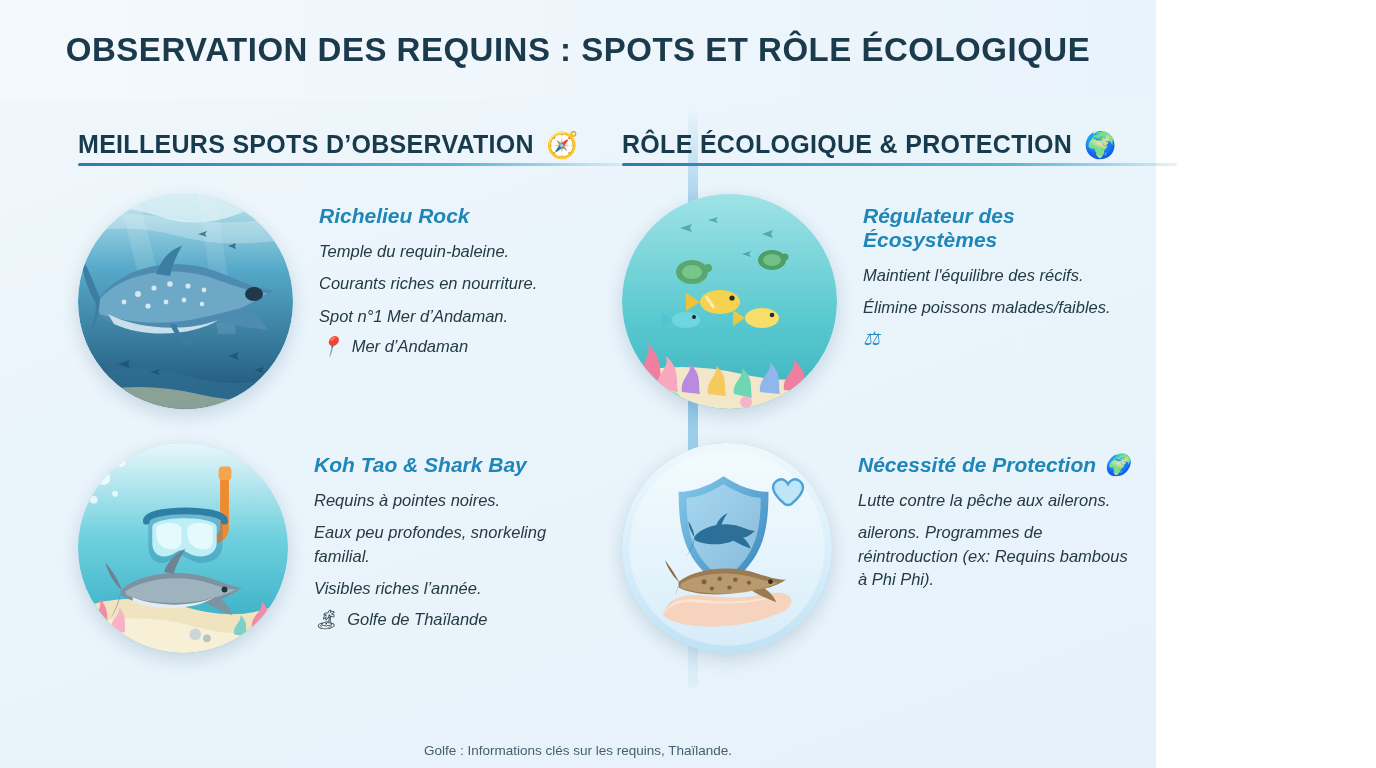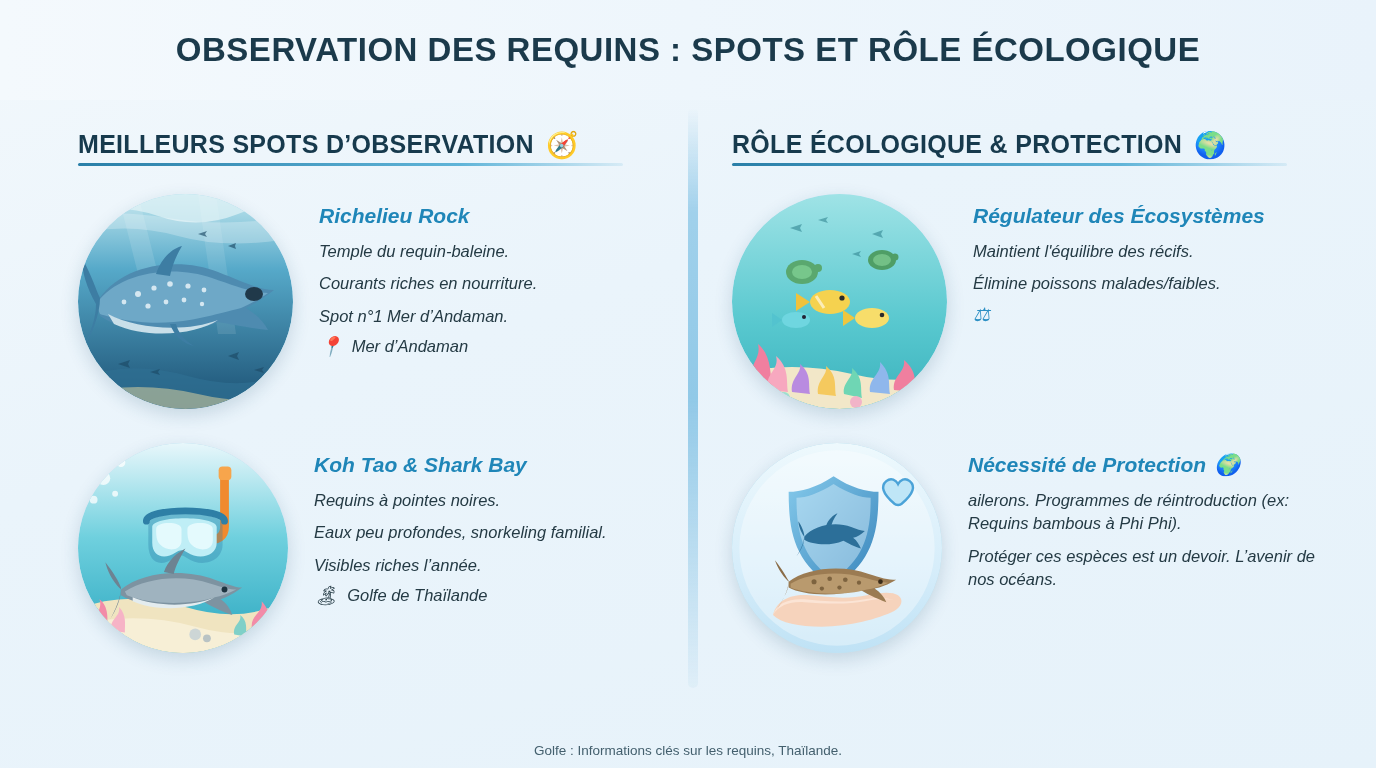--- a/index.html
+++ b/index.html
@@ -8,21 +8,21 @@
   }
   body {
     width: 1376px;
     height: 768px;
     font-family: "Liberation Sans", sans-serif;
     background: #ffffff;
     overflow: hidden;
   }
   .page {
     position: relative;
-    width: 1376px;
+    width: 1156px;
     height: 768px;
     background: linear-gradient(160deg, #f2f8fc 0%, #eaf4fb 40%, #e6f2fa 100%);
     box-sizing: border-box;
   }
   
   .header {
     position: relative;
     height: 100px;
     background: linear-gradient(90deg, #f4f9fd 0%, #eef6fc 50%, #e9f3fb 100%);
     display: flex;
@@ -452,21 +452,21 @@
               <circle cx="152" cy="142" r="2.4" fill="#3a2c19"></circle>
               <path d="M58 142 C50 134 46 126 44 120 C52 130 56 138 58 141 C58 150 52 162 46 170 C54 158 58 150 58 142 Z" fill="#8a6c47"></path>
             </g>
           </svg>
         </div>
         <div class="item-text">
           <div class="item-title">
             <span>Nécessité de Protection</span>
             <span class="t-emoji">🌍</span>
           </div>
+          <div class="item-line">Lutte contre la pêche aux ailerons.</div>
           <div class="item-line">ailerons. Programmes de réintroduction (ex: Requins bambous à Phi Phi).</div>
-          <div class="item-line">Protéger ces espèces est un devoir. L’avenir de nos océans.</div>
         </div>
       </div>
     </div>
   </div>
 
   <div class="footer">Golfe : Informations clés sur les requins, Thaïlande.</div>
 </div>
 
 </body></html>

